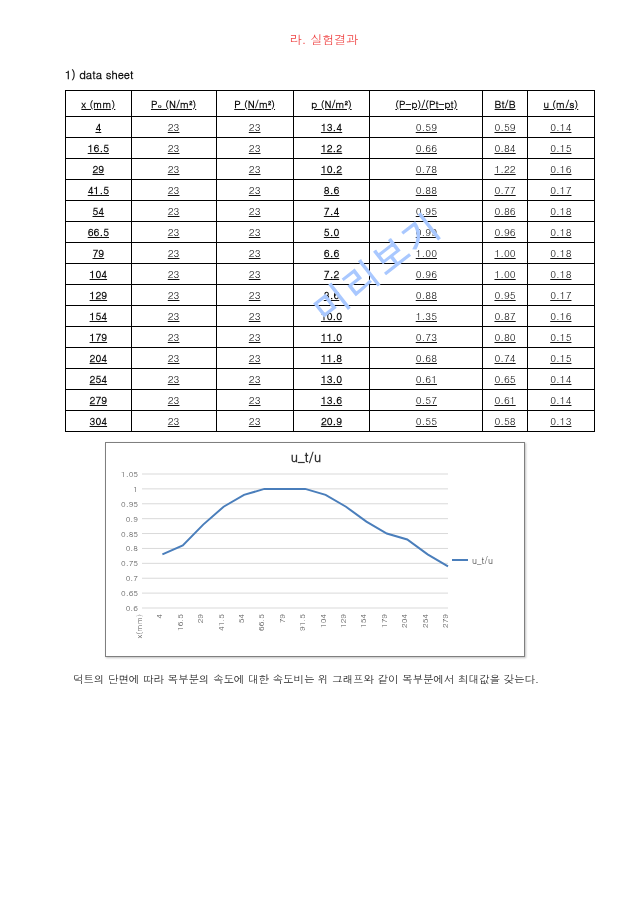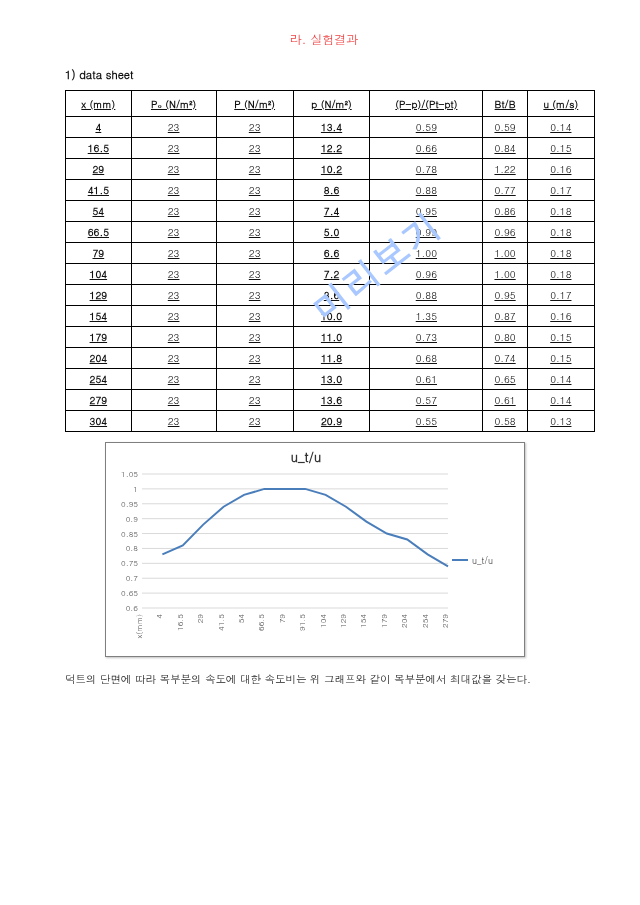--- a/index.html
+++ b/index.html
@@ -86,21 +86,21 @@
   }
   .legend-swatch {
     width: 16px; height: 2px; background: #4a7ebb;
     display: inline-block; margin-right: 4px;
   }
   svg { display: block; }
   .series { fill: none; stroke: #4a7ebb; stroke-width: 2; }
   .ylabel { font-size: 8px; fill: #595959; }
   .xlabel { font-size: 8px; fill: #595959; }
   .caption {
-    margin: 14px 0 0 20px;
+    margin: 14px 0 0 28px;
     font-size: 10.5px;
     color: #222;
   }
   .page-root { position: relative; }
 </style>
 </head>
 <body>
 
 <div class="page-root">
 

